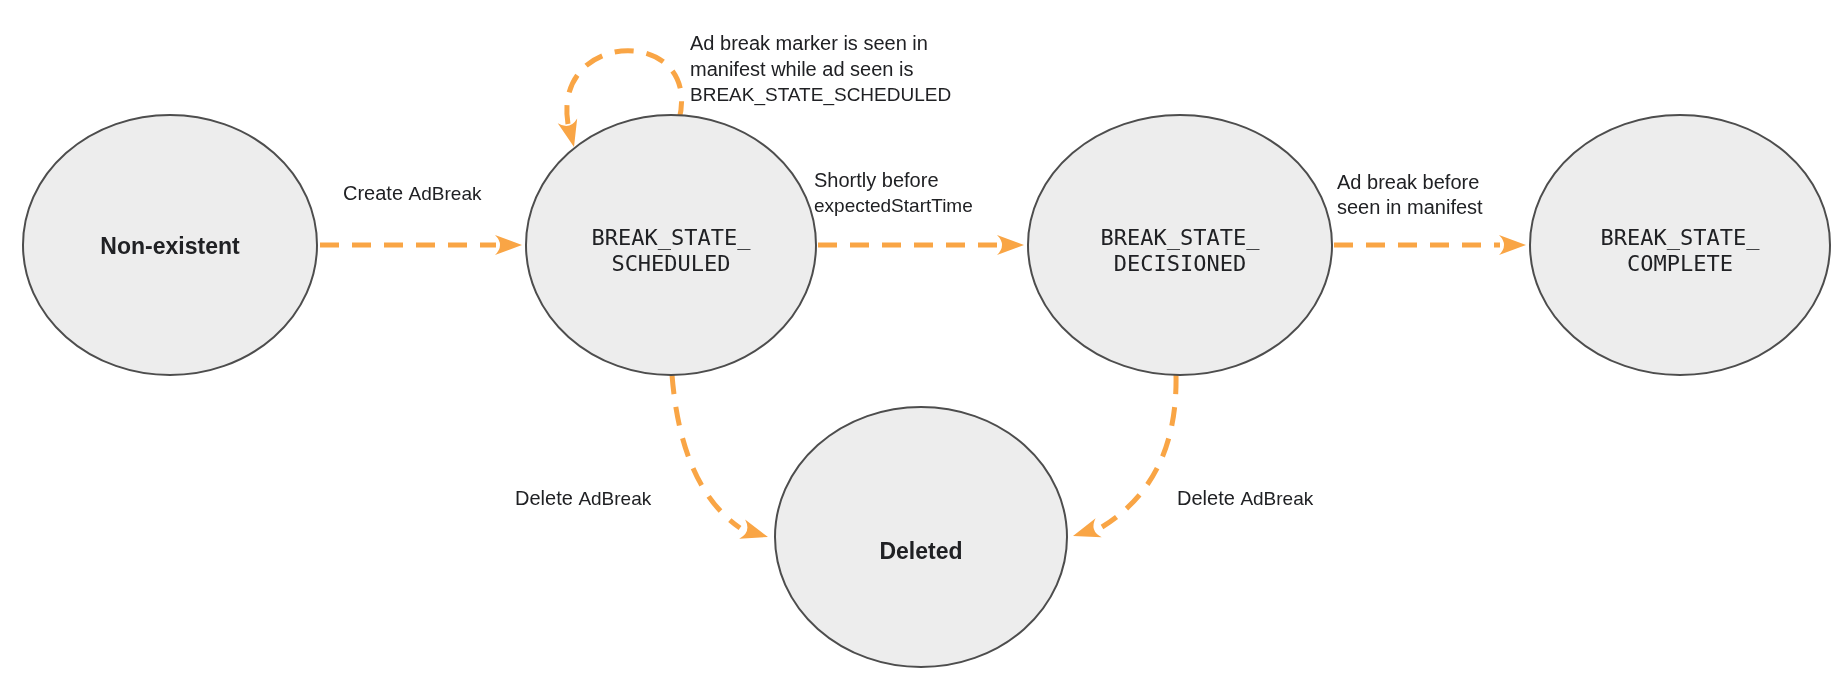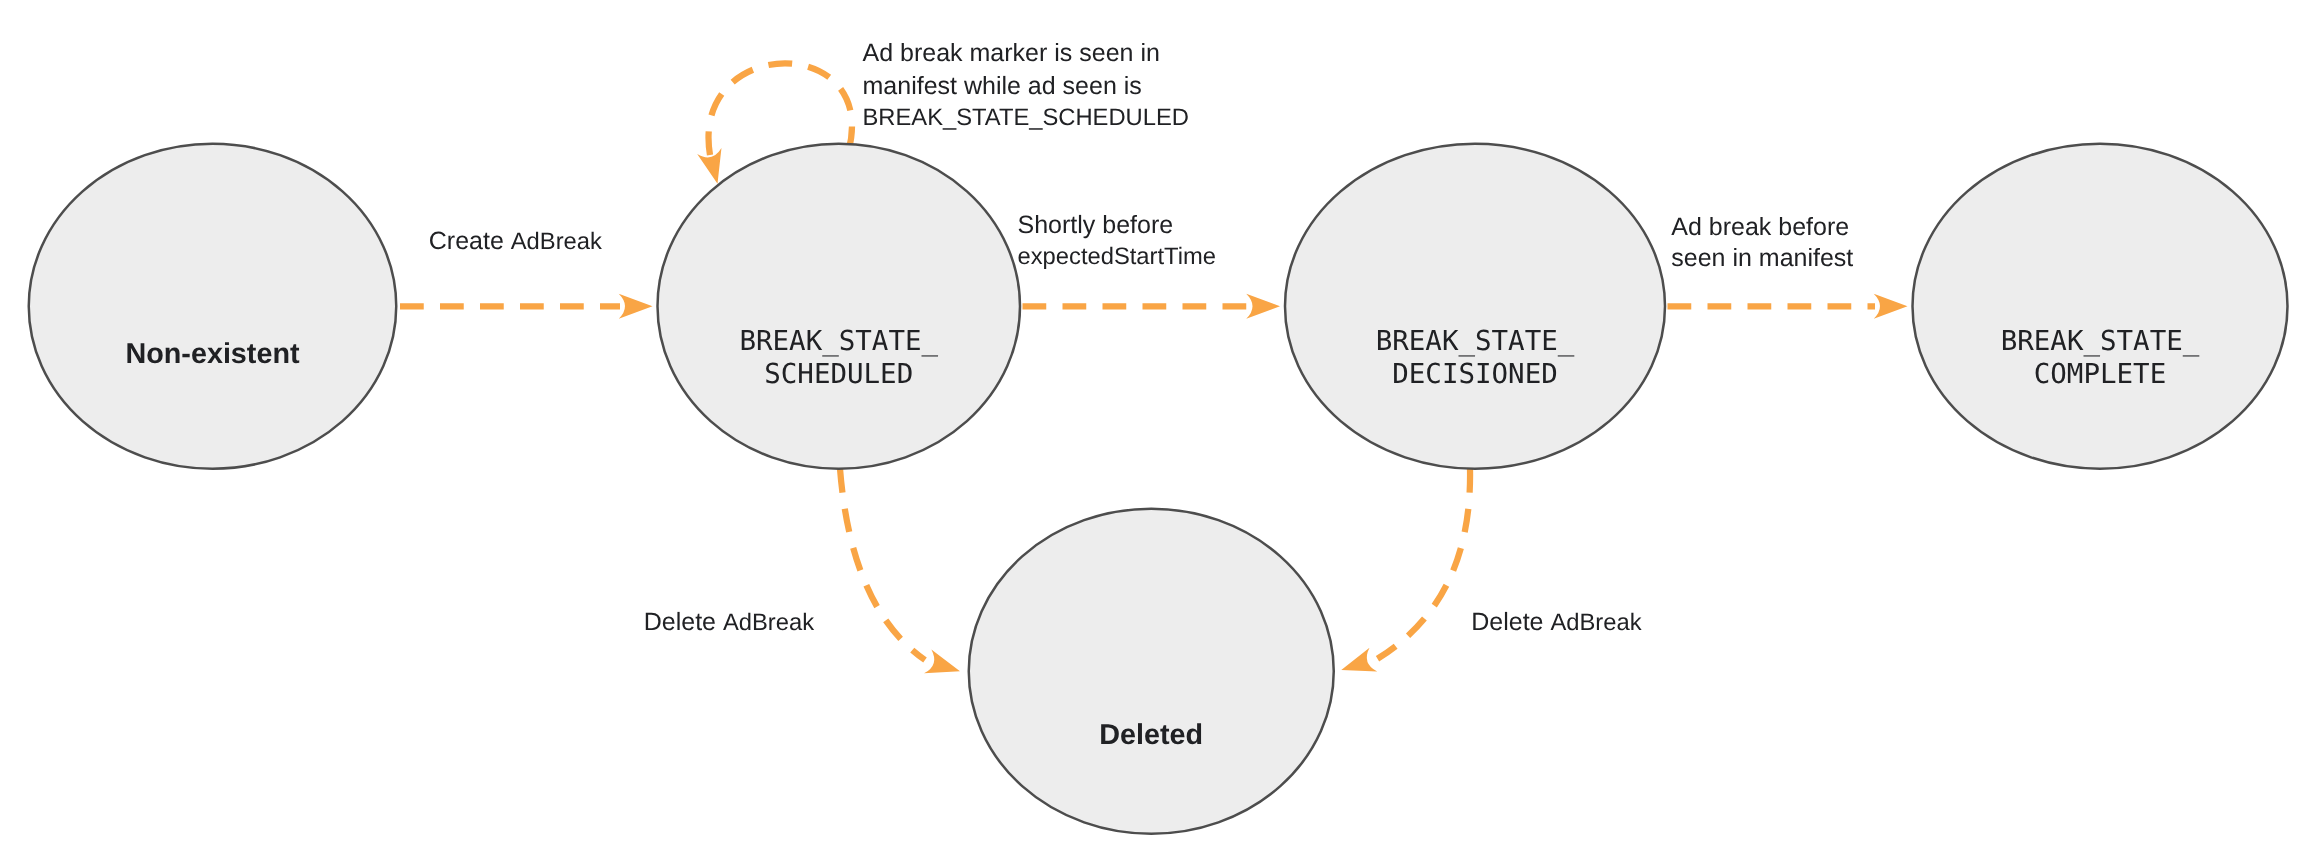--- a/index.html
+++ b/index.html
@@ -42,21 +42,20 @@
   }
   .label .code{
     font-family:Liberation Sans, sans-serif;
     font-size:19px;
   }
   .node-label{
     position:absolute;
     transform:translate(-50%,-50%);
     text-align:center;
     white-space:nowrap;
-    margin-top:36px;
   }
   .node-label.plain{
     font-weight:bold;
     font-size:23px;
     line-height:26px;
   }
   .node-label.codebold{
     font-family:"DejaVu Sans Mono", monospace;
     font-weight:normal;
     font-size:22px;

